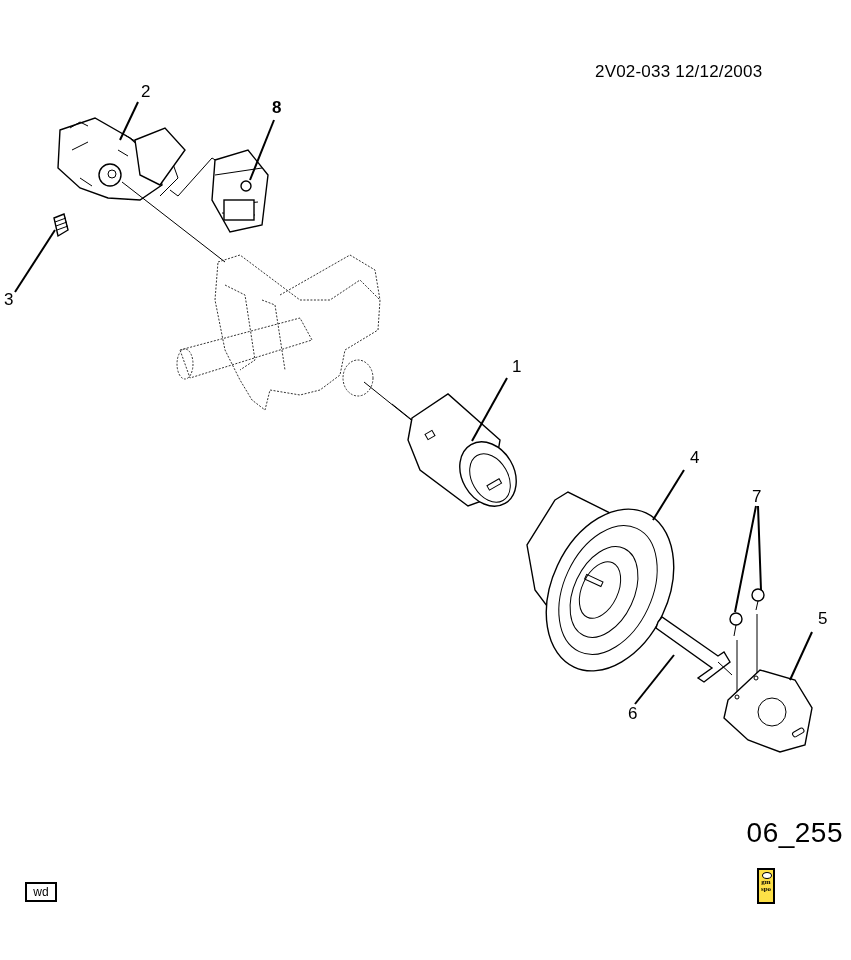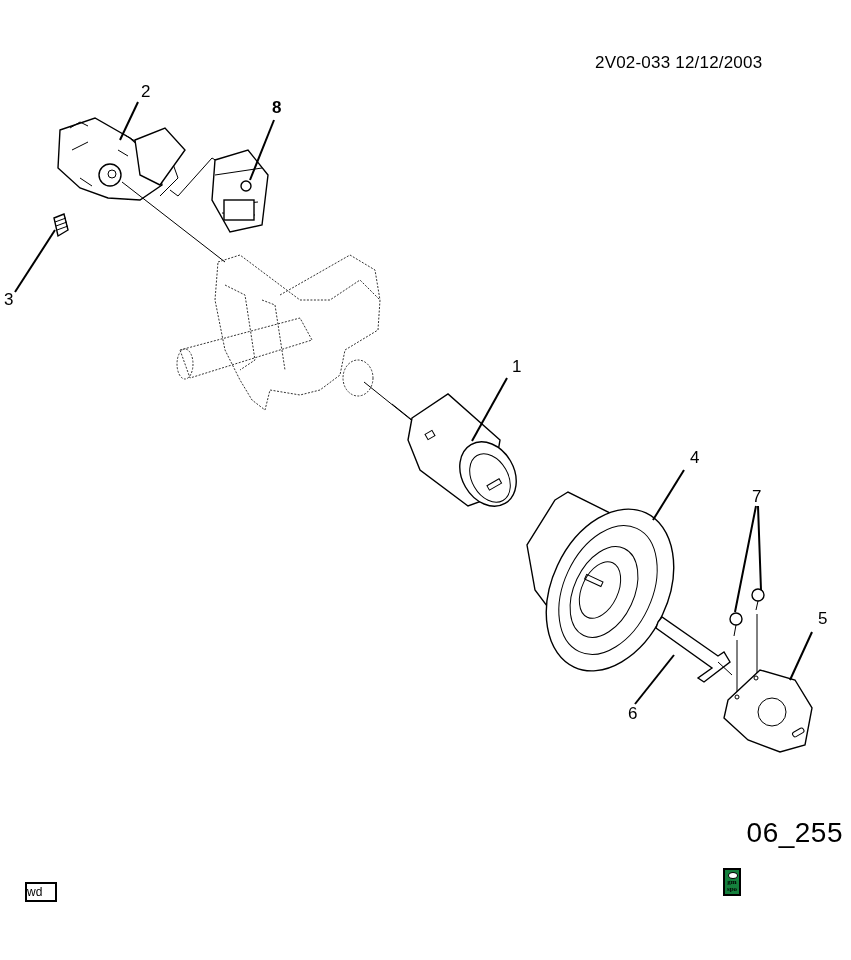--- a/index.html
+++ b/index.html
@@ -1,24 +1,24 @@
 <!DOCTYPE html>
 <html><head>
 <meta charset="utf-8">
 <style>
   html, body { margin: 0; padding: 0; background: #ffffff; }
   body { width: 851px; height: 960px; position: relative; overflow: hidden;
          font-family: "Liberation Sans", sans-serif; color: #000; }
   #diagram { position: absolute; left: 0; top: 0; width: 851px; height: 960px; }
-  .header-ref { position: absolute; left: 595px; top: 53px; font-size: 17px; letter-spacing: 0.2px; }
+  .header-ref { position: absolute; left: 595px; top: 62px; font-size: 17px; letter-spacing: 0.2px; }
   .figure-id { position: absolute; right: 8px; top: 817px; font-size: 28px; letter-spacing: 0.5px; }
   .wd-badge { position: absolute; left: 25px; top: 882px; width: 28px; height: 16px; border: 2px solid #000;
-              font-size: 12px; line-height: 16px; }
-  .gmspo-badge { position: absolute; left: 723px; top: 868px; width: 18px; height: 28px; border: 2px solid #000;
-                 background: #15803d; box-sizing: border-box; }
+              font-size: 12px; line-height: 16px; text-align: center; }
+  .gmspo-badge { position: absolute; left: 757px; top: 868px; width: 18px; height: 36px; border: 2px solid #000;
+                 background: #fde047; box-sizing: border-box; }
   .gmspo-oval { position: absolute; left: 3px; top: 2px; width: 8px; height: 5px; border: 1px solid #000; border-radius: 50%; background:#fff; }
   .gmspo-text { position: absolute; left: 0; top: 9px; width: 14px; font-family: "Liberation Serif", serif;
                 font-size: 7px; line-height: 7px; text-align: center; font-weight: bold; }
   .callout { font-family: "Liberation Sans", sans-serif; font-size: 17px; fill: #000; }
   .part { fill: #fff; stroke: #000; stroke-width: 1.4; }
   .thin { fill: none; stroke: #000; stroke-width: 1; }
   .dash { fill: none; stroke: #333; stroke-width: 1; stroke-dasharray: 2 1.5; }
   .leader { stroke: #000; stroke-width: 2; fill: none; }
 </style>
 </head>

